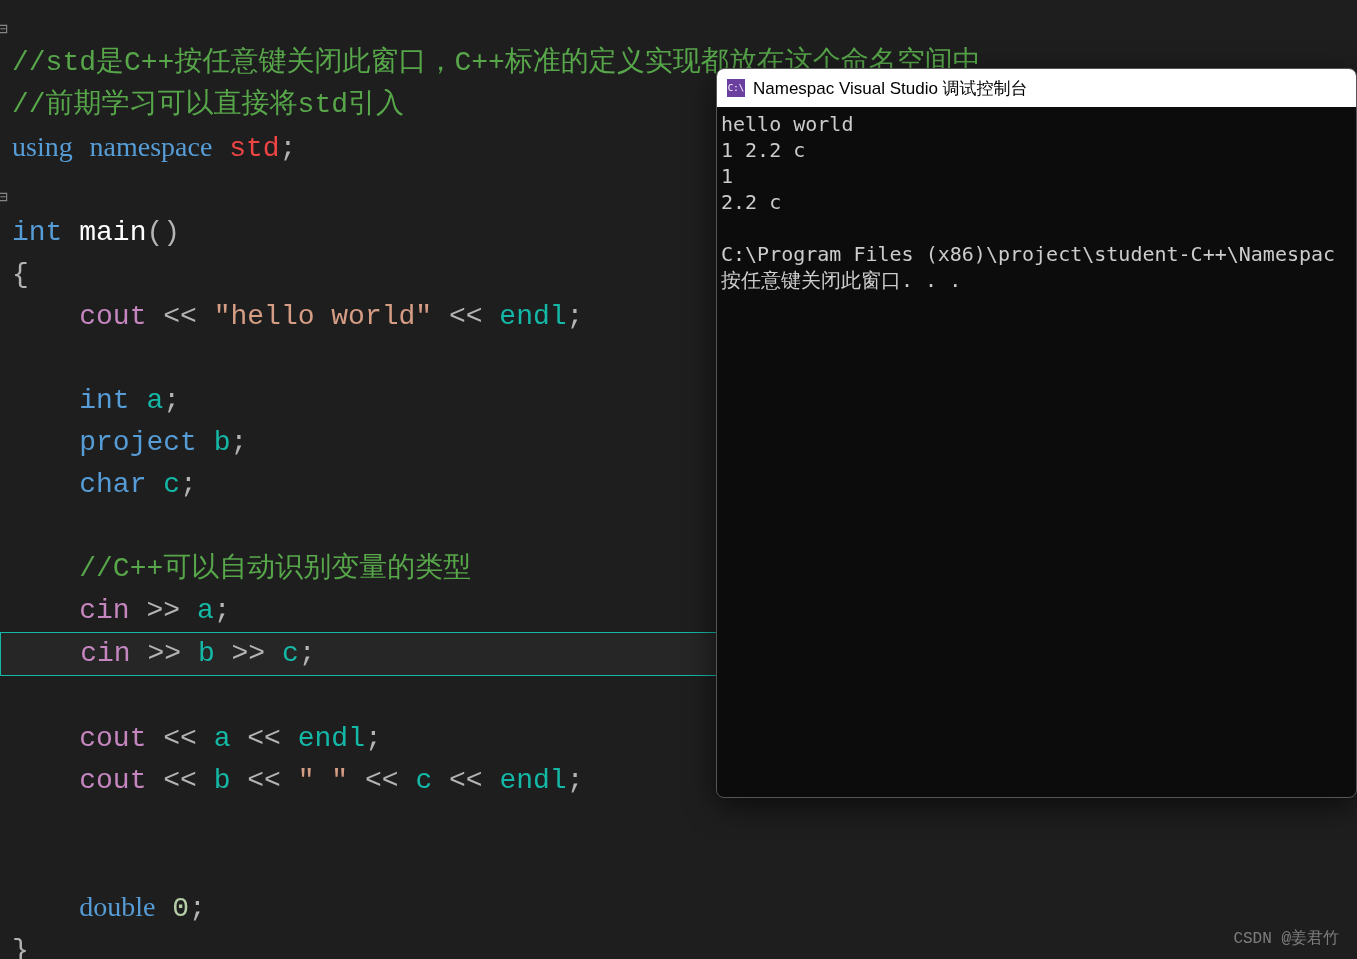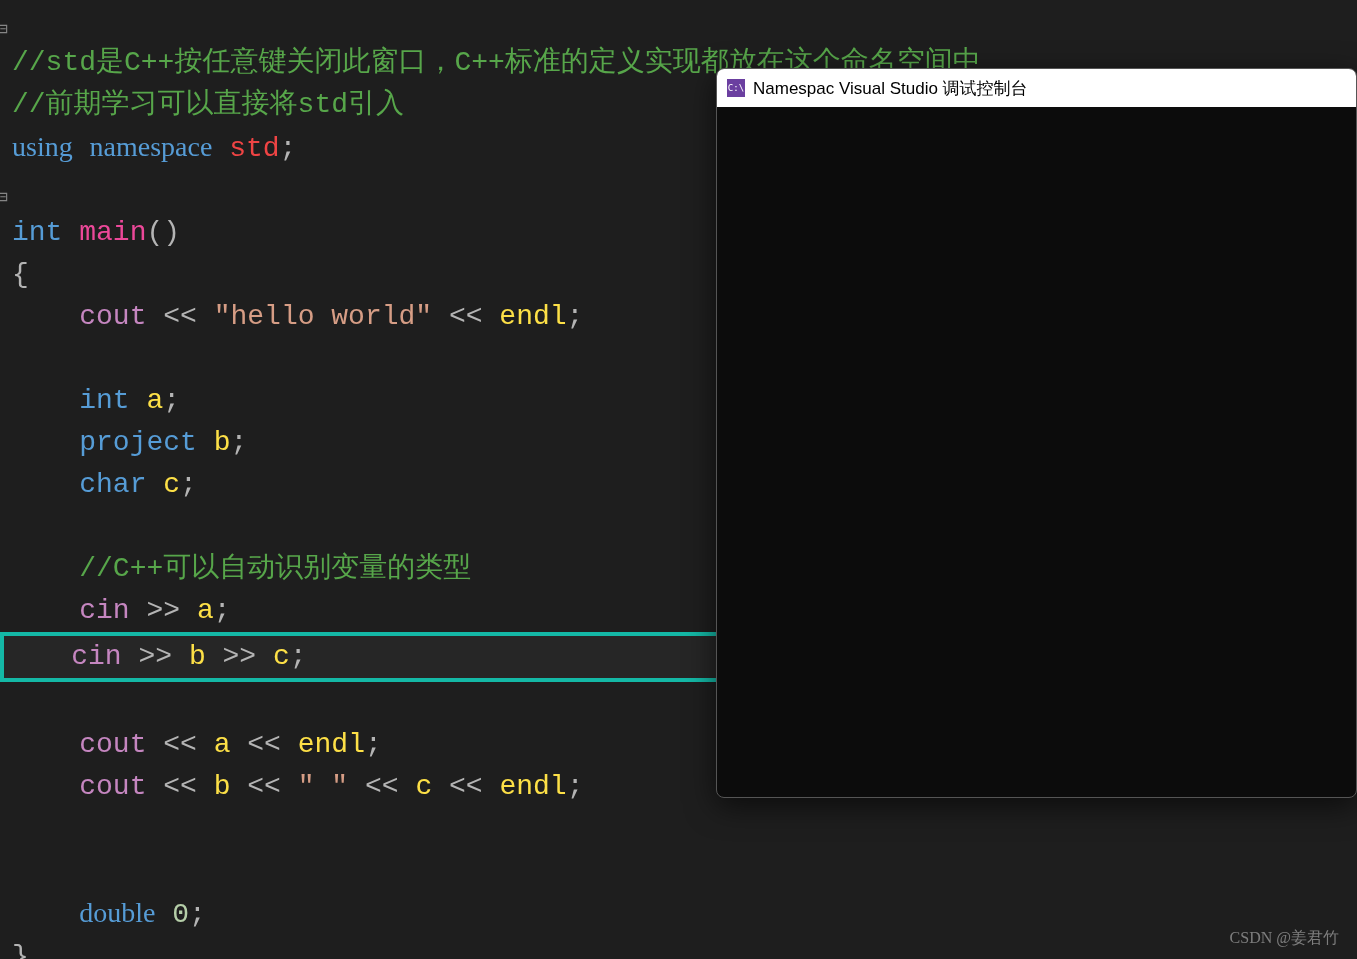--- a/index.html
+++ b/index.html
@@ -24,32 +24,33 @@
   }
   .fold {
     position: absolute;
     left: -2px;
     color: #858585;
     font-size: 16px;
   }
   .comment { color: #57a64a; }
   .keyword { color: #569cd6; font-family: Liberation Serif, serif; }
   .type    { color: #569cd6; text-align: center; }
-  .func    { color: #ec4899; text-align: right; }
-  .ident   { color: #fde047; }
+  .func    { color: #ffffff; text-align: right; }
+  .ident   { color: #14b8a6; }
   .string  { color: #d69d85; }
   .punct   { color: #b4b4b4; }
   .num     { color: #b5cea8; }
   .ns      { color: #ef4444; }
   .io      { color: #c586c0; }
   .current-line {
     background: rgba(255,255,255,0.04);
-    border: 4px solid #14b8a6;
+    border: 1px solid #14b8a6;
     display: block;
     margin-left: -12px;
+    padding-left: 12px;
   }
   .console-window {
     position: absolute;
     top: 68px;
     left: 716px;
     width: 641px;
     height: 730px;
     background: #0c0c0c;
     border: 1px solid #555;
     border-radius: 8px;
@@ -83,21 +84,21 @@
     font-family: 'NSimSun', Consolas, monospace;
     font-size: 20px;
     line-height: 26px;
     white-space: pre;
   }
   .watermark {
     position: absolute;
     bottom: 10px;
     right: 18px;
     color: rgba(220,220,220,0.5);
-    font-family: Liberation Serif, serif;
+    font-family: Liberation Mono, monospace;
     font-size: 16px;
     text-align: center;
   }
 </style>
 </head>
 <body>
 
 <div class="editor">
 <span class="fold" style="top:9px">⊟</span><span class="comment">//std是C++按任意键关闭此窗口，C++标准的定义实现都放在这个命名空间中</span>
 <span class="comment">//前期学习可以直接将std引入</span>
@@ -120,15 +121,22 @@
 
     <span class="keyword">double</span> <span class="num">0</span><span class="punct">;</span>
 <span class="punct">}</span>
 </div>
 
 <div class="console-window">
   <div class="console-titlebar">
     <span class="console-icon">C:\</span>
     <span>Namespac Visual Studio 调试控制台</span>
   </div>
+  <div class="console-body"><span>hello world</span>
+<span>1 2.2 c</span>
+<span>1</span>
+<span>2.2 c</span>
+<span></span>
+<span>C:\Program Files (x86)\project\student-C++\Namespac</span>
+<span>按任意键关闭此窗口. . .</span></div>
 </div>
 
 <div class="watermark">CSDN @姜君竹</div>
 
 </body></html>

